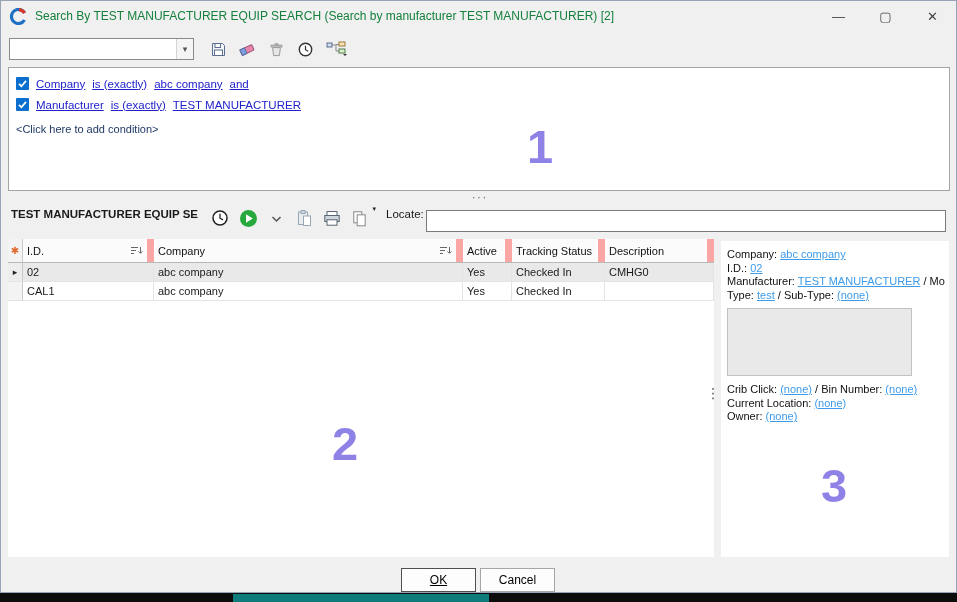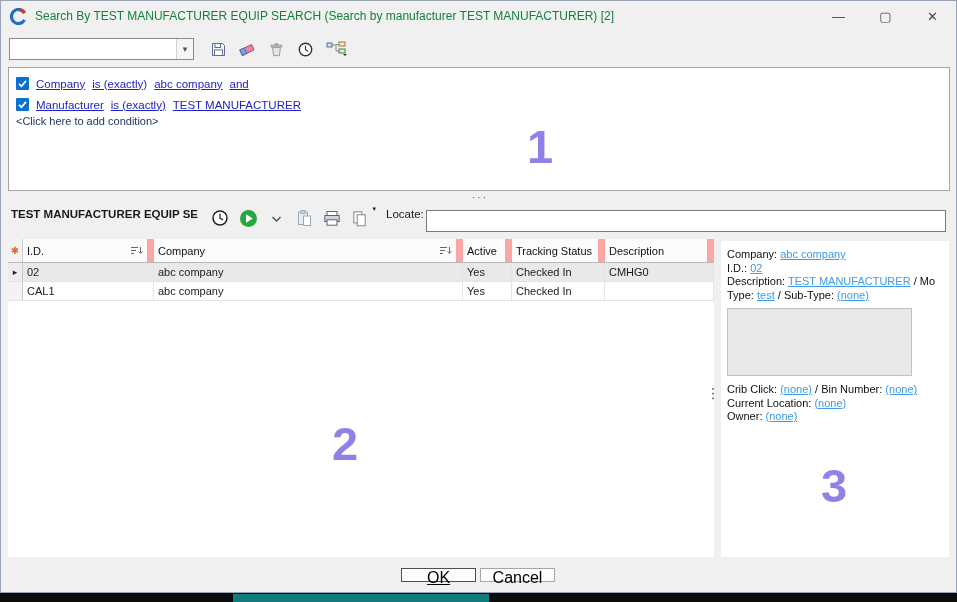--- a/index.html
+++ b/index.html
@@ -21,21 +21,21 @@
   .combo-arrow { position:absolute; right:0; top:0; width:17px; height:20px; border-left:1px solid #d4d4d4; background:#f5f5f5; display:flex; align-items:center; justify-content:center; color:#555; font-size:9px; }
   .tb-icons { display:flex; align-items:center; margin-left:14px; gap:9px; }
   .tb-icon { display:inline-flex; align-items:center; justify-content:center; width:20px; height:20px; cursor:default; }
   .tb-icon.wide { width:26px; }
 
   
   .cond-panel { position:absolute; left:7px; top:66px; width:942px; height:124px; background:#fff; border:1px solid #a5a5a5; padding:5px 7px; }
   .cond-row { display:flex; align-items:center; gap:7px; height:21px; font-size:11.5px; }
   .cond-check { display:inline-flex; width:13px; height:13px; }
   .cond-link { color:#2121cc; text-decoration:underline; cursor:pointer; }
-  .add-cond { margin-top:0; color:#1f3864; cursor:pointer; font-size:11px; }
+  .add-cond { margin-top:8px; color:#1f3864; cursor:pointer; font-size:11px; }
 
   
   .h-splitter { position:absolute; left:0; top:190px; width:957px; height:15px; text-align:center; color:#777; font-size:13px; line-height:11px; letter-spacing:1px; cursor:row-resize; }
 
   
   .toolbar2 { position:absolute; left:10px; top:207px; height:26px; display:flex; align-items:flex-start; }
   .results-title { font-weight:bold; font-size:11.5px; margin-right:12px; white-space:nowrap; }
   .t2-icons { display:flex; align-items:center; gap:8px; }
   .copy-wrap { position:relative; }
   .copy-dd { position:absolute; right:-6px; top:-3px; font-size:7px; color:#222; }
@@ -59,21 +59,21 @@
   
   .v-grip { position:absolute; left:705px; top:386px; width:14px; text-align:center; color:#555; font-size:14px; line-height:13px; cursor:col-resize; }
 
   
   .details { position:absolute; left:720px; top:240px; width:228px; height:316px; background:#fff; padding:7px 6px; overflow:hidden; }
   .d-line { white-space:nowrap; line-height:13.5px; font-size:11px; color:#111; }
   .d-link { color:#3d9be9; text-decoration:underline; cursor:pointer; }
   .img-box { margin:6px 0 7px 0; width:185px; height:68px; background:#e9e9e9; border:1px solid #c2c2c2; }
 
   
-  .btn { position:absolute; top:567px; width:75px; height:14px; background:#fdfdfd; font-family:inherit; font-size:16px; cursor:default; }
+  .btn { position:absolute; top:567px; width:75px; height:24px; background:#fdfdfd; font-family:inherit; font-size:12px; cursor:default; }
   .btn-ok { left:400px; border:1px solid #4f4f4f; }
   .btn-cancel { left:479px; border:1px solid #a6a6a6; }
   .btn-ok span { text-decoration:underline; text-decoration-thickness:0; }
 
   
   .anno { position:absolute; color:#8678e6; font-size:47px; font-weight:bold; opacity:0.92; pointer-events:none; }
   .anno-1 { left:526px; top:118px; }
   .anno-2 { left:331px; top:415px; }
   .anno-3 { left:820px; top:457px; }
 
@@ -283,21 +283,21 @@
     <div class="details">
       <div class="d-line">
         <span>Company:</span>
         <span class="d-link">abc company</span>
       </div>
       <div class="d-line">
         <span>I.D.:</span>
         <span class="d-link">02</span>
       </div>
       <div class="d-line">
-        <span>Description:</span>
+        <span>Manufacturer:</span>
         <span class="d-link">TEST MANUFACTURER</span>
         <span>/ Mo</span>
       </div>
       <div class="d-line">
         <span>Type:</span>
         <span class="d-link">test</span>
         <span>/ Sub-Type:</span>
         <span class="d-link">(none)</span>
       </div>
       <div class="img-box"></div>

